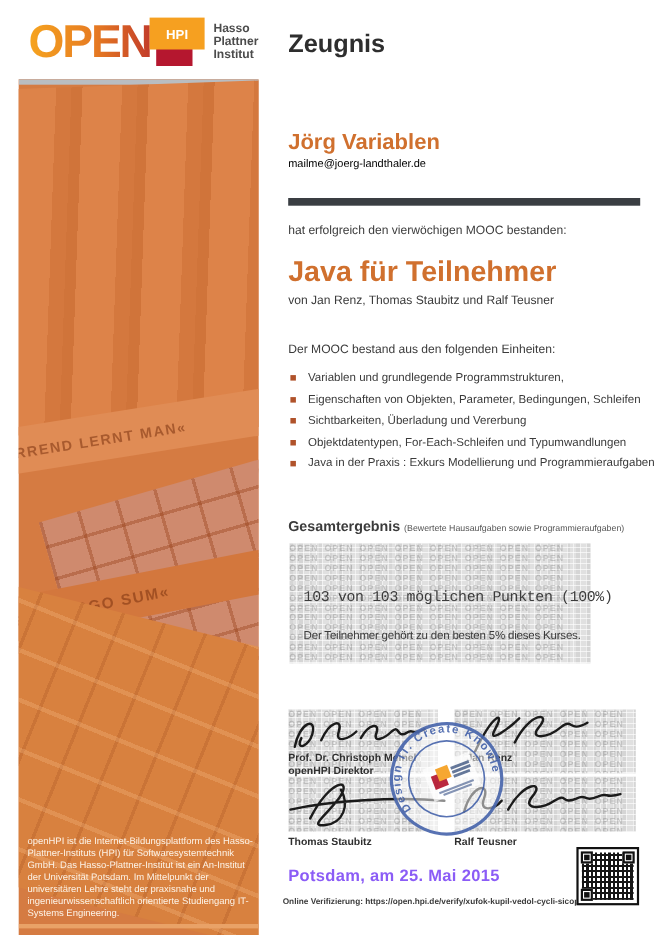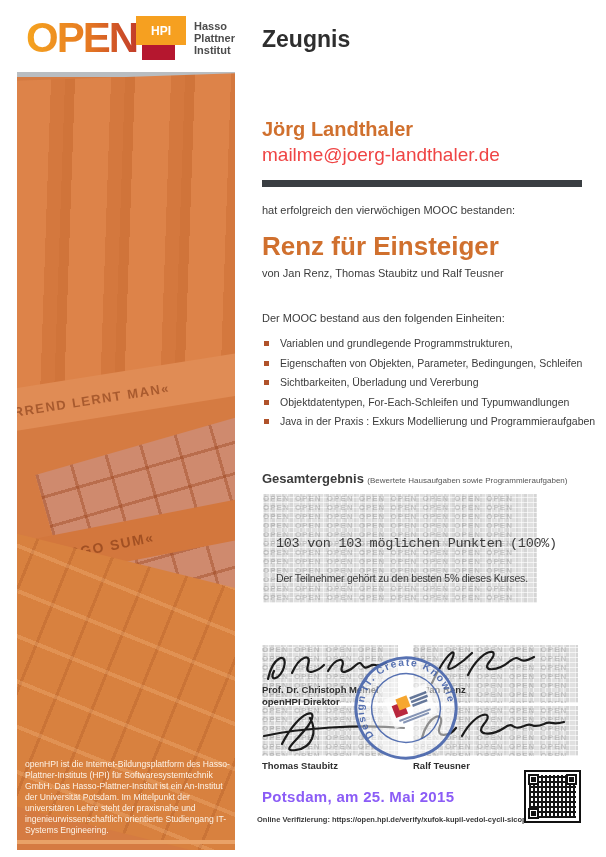--- a/index.html
+++ b/index.html
@@ -43,21 +43,21 @@
        transform:rotate(14deg);
        background-image:repeating-linear-gradient(8deg,rgba(255,205,155,.22) 0 4px,transparent 4px 42px),
                         repeating-linear-gradient(98deg,rgba(170,85,35,.30) 0 3px,transparent 3px 38px);}
   .about{position:absolute;left:8px;right:5px;bottom:14px;margin:0;font-size:8.6px;line-height:11px;
          color:#fdf3e7;}
   .bottom-band{position:absolute;bottom:6px;left:0;right:0;height:4px;background:#e9a267;}
 
   
   .abs{position:absolute;}
   .recipient-name{left:262px;top:118px;font-size:20px;font-weight:bold;color:#d0702e;}
-  .recipient-email{left:262px;top:144px;font-size:19px;color:#ef4444;}
+  .recipient-email{left:262px;top:144px;font-size:10px;color:#000000;}
   .divider-bar{left:262px;top:180px;width:320px;height:7px;background:#3a3e42;}
   .statement{left:262px;top:204px;font-size:11px;color:#3b3b3b;}
   .course-title{left:262px;top:231px;font-size:26px;font-weight:bold;color:#d0702e;}
   .course-authors{left:262px;top:267px;font-size:11px;color:#3b3b3b;}
   .units-head{left:262px;top:312px;font-size:11px;color:#3b3b3b;}
   .units{left:262px;top:337px;width:330px;margin:0;padding:0;list-style:none;}
   .units li{position:relative;padding-left:18px;font-size:10.5px;color:#3b3b3b;
             height:19.5px;line-height:13px;white-space:nowrap;}
   .units .bullet{position:absolute;left:2px;top:4px;width:5px;height:5px;background:#b0522a;display:block;}
 
@@ -141,25 +141,25 @@
     <div class="skylight"></div>
     <div class="band band2">
       <span>GITO, ERGO SUM«</span>
     </div>
     <div class="fan"></div>
     <p class="about">openHPI ist die Internet-Bildungsplattform des Hasso-Plattner-Instituts (HPI) für Softwaresystemtechnik GmbH. Das Hasso-Plattner-Institut ist ein An-Institut der Universität Potsdam. Im Mittelpunkt der universitären Lehre steht der praxisnahe und ingenieurwissenschaftlich orientierte Studiengang IT-Systems Engineering.</p>
     <div class="bottom-band"></div>
   </aside>
 
   <main>
-    <div class="abs recipient-name">Jörg Landthaler</div>
+    <div class="abs recipient-name">Jörg Variablen</div>
     <div class="abs recipient-email">mailme@joerg-landthaler.de</div>
     <div class="abs divider-bar"></div>
     <div class="abs statement">hat erfolgreich den vierwöchigen MOOC bestanden:</div>
-    <div class="abs course-title">Renz für Einsteiger</div>
+    <div class="abs course-title">Java für Teilnehmer</div>
     <div class="abs course-authors">von Jan Renz, Thomas Staubitz und Ralf Teusner</div>
 
     <div class="abs units-head">Der MOOC bestand aus den folgenden Einheiten:</div>
     <ul class="abs units">
       <li><span class="bullet"></span><span>Variablen und grundlegende Programmstrukturen,</span></li>
       <li><span class="bullet"></span><span>Eigenschaften von Objekten, Parameter, Bedingungen, Schleifen</span></li>
       <li><span class="bullet"></span><span>Sichtbarkeiten, Überladung und Vererbung</span></li>
       <li><span class="bullet"></span><span>Objektdatentypen, For-Each-Schleifen und Typumwandlungen</span></li>
       <li><span class="bullet"></span><span>Java in der Praxis : Exkurs Modellierung und Programmieraufgaben</span></li>
     </ul>

